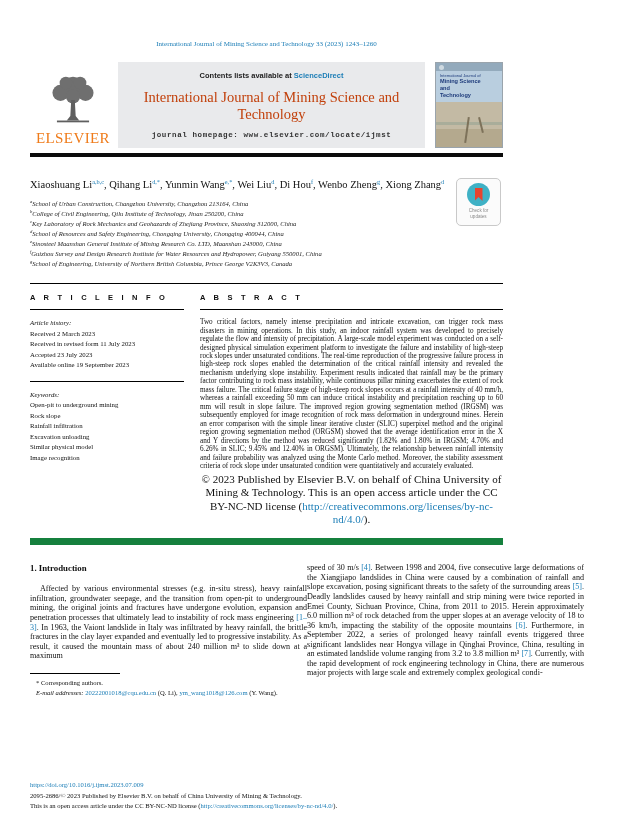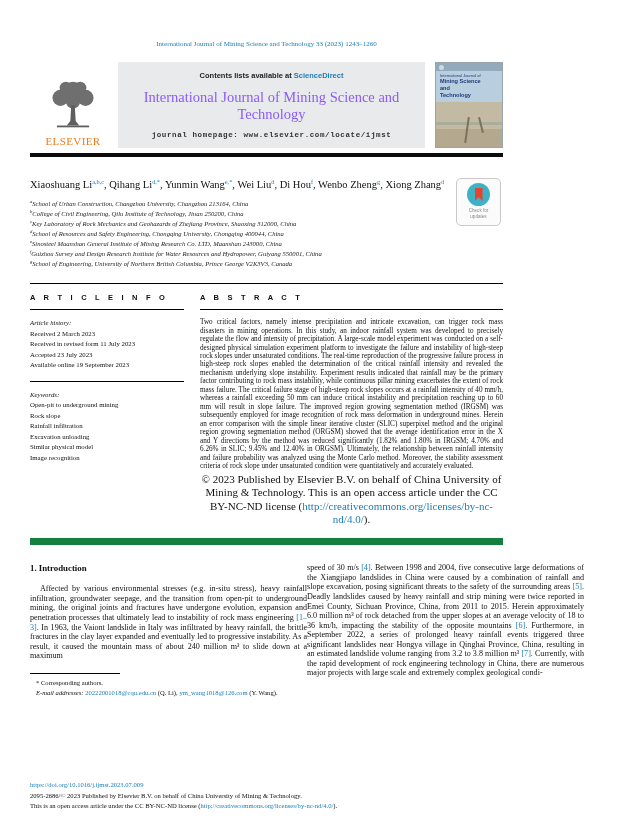--- a/index.html
+++ b/index.html
@@ -7,27 +7,27 @@
        font-family:"Liberation Serif",serif;color:#111;}
   .page{box-sizing:border-box;width:533px;height:833px;padding:0 30px;position:relative;}
 
   
   .top-citation{padding-top:40px;text-align:center;font-size:7px;color:#1b7db6;}
 
   
   .banner{margin-top:14px;display:flex;align-items:stretch;height:86px;}
   .logo-box{width:86px;flex:none;display:flex;flex-direction:column;align-items:center;
             justify-content:flex-end;padding-bottom:1px;}
-  .elsevier-text{font-size:11px;color:#ef7b1a;letter-spacing:.4px;margin-top:1px;}
+  .elsevier-text{font-size:15px;color:#ef7b1a;letter-spacing:.4px;margin-top:1px;}
   .banner-center{flex:1;background:#e9eaec;display:flex;flex-direction:column;
                  justify-content:space-between;text-align:center;padding:9px 6px;margin-left:2px;
                  box-sizing:border-box;}
   .contents-line{font-family:"Liberation Sans",sans-serif;font-size:7.5px;font-weight:bold;color:#222;}
   .sciencedirect{color:#1b7db6;}
-  .banner-title{font-size:14.5px;color:#8b5cf6;}
+  .banner-title{font-size:14.5px;color:#c2410c;}
   .homepage-line{font-family:Liberation Mono, monospace;font-size:7.5px;font-weight:bold;
                  color:#333;letter-spacing:.6px;}
   .cover-box{width:68px;flex:none;margin-left:10px;border:1px solid #9aa4ac;box-sizing:border-box;
              position:relative;background:linear-gradient(180deg,#93aabc 0 10%,#b9cedf 10% 46%,#c3baa4 46% 78%,#b4a98e 78% 100%);
              overflow:hidden;}
   .cover-top-dot{position:absolute;top:2px;left:3px;width:5px;height:5px;border-radius:50%;
                  background:#dfe6ea;opacity:.8;}
   .cover-text{position:absolute;top:10px;left:4px;right:3px;text-align:left;color:#1d3a7a;
               font-family:"Liberation Sans",sans-serif;}
   .cover-l1{font-size:4px;}

